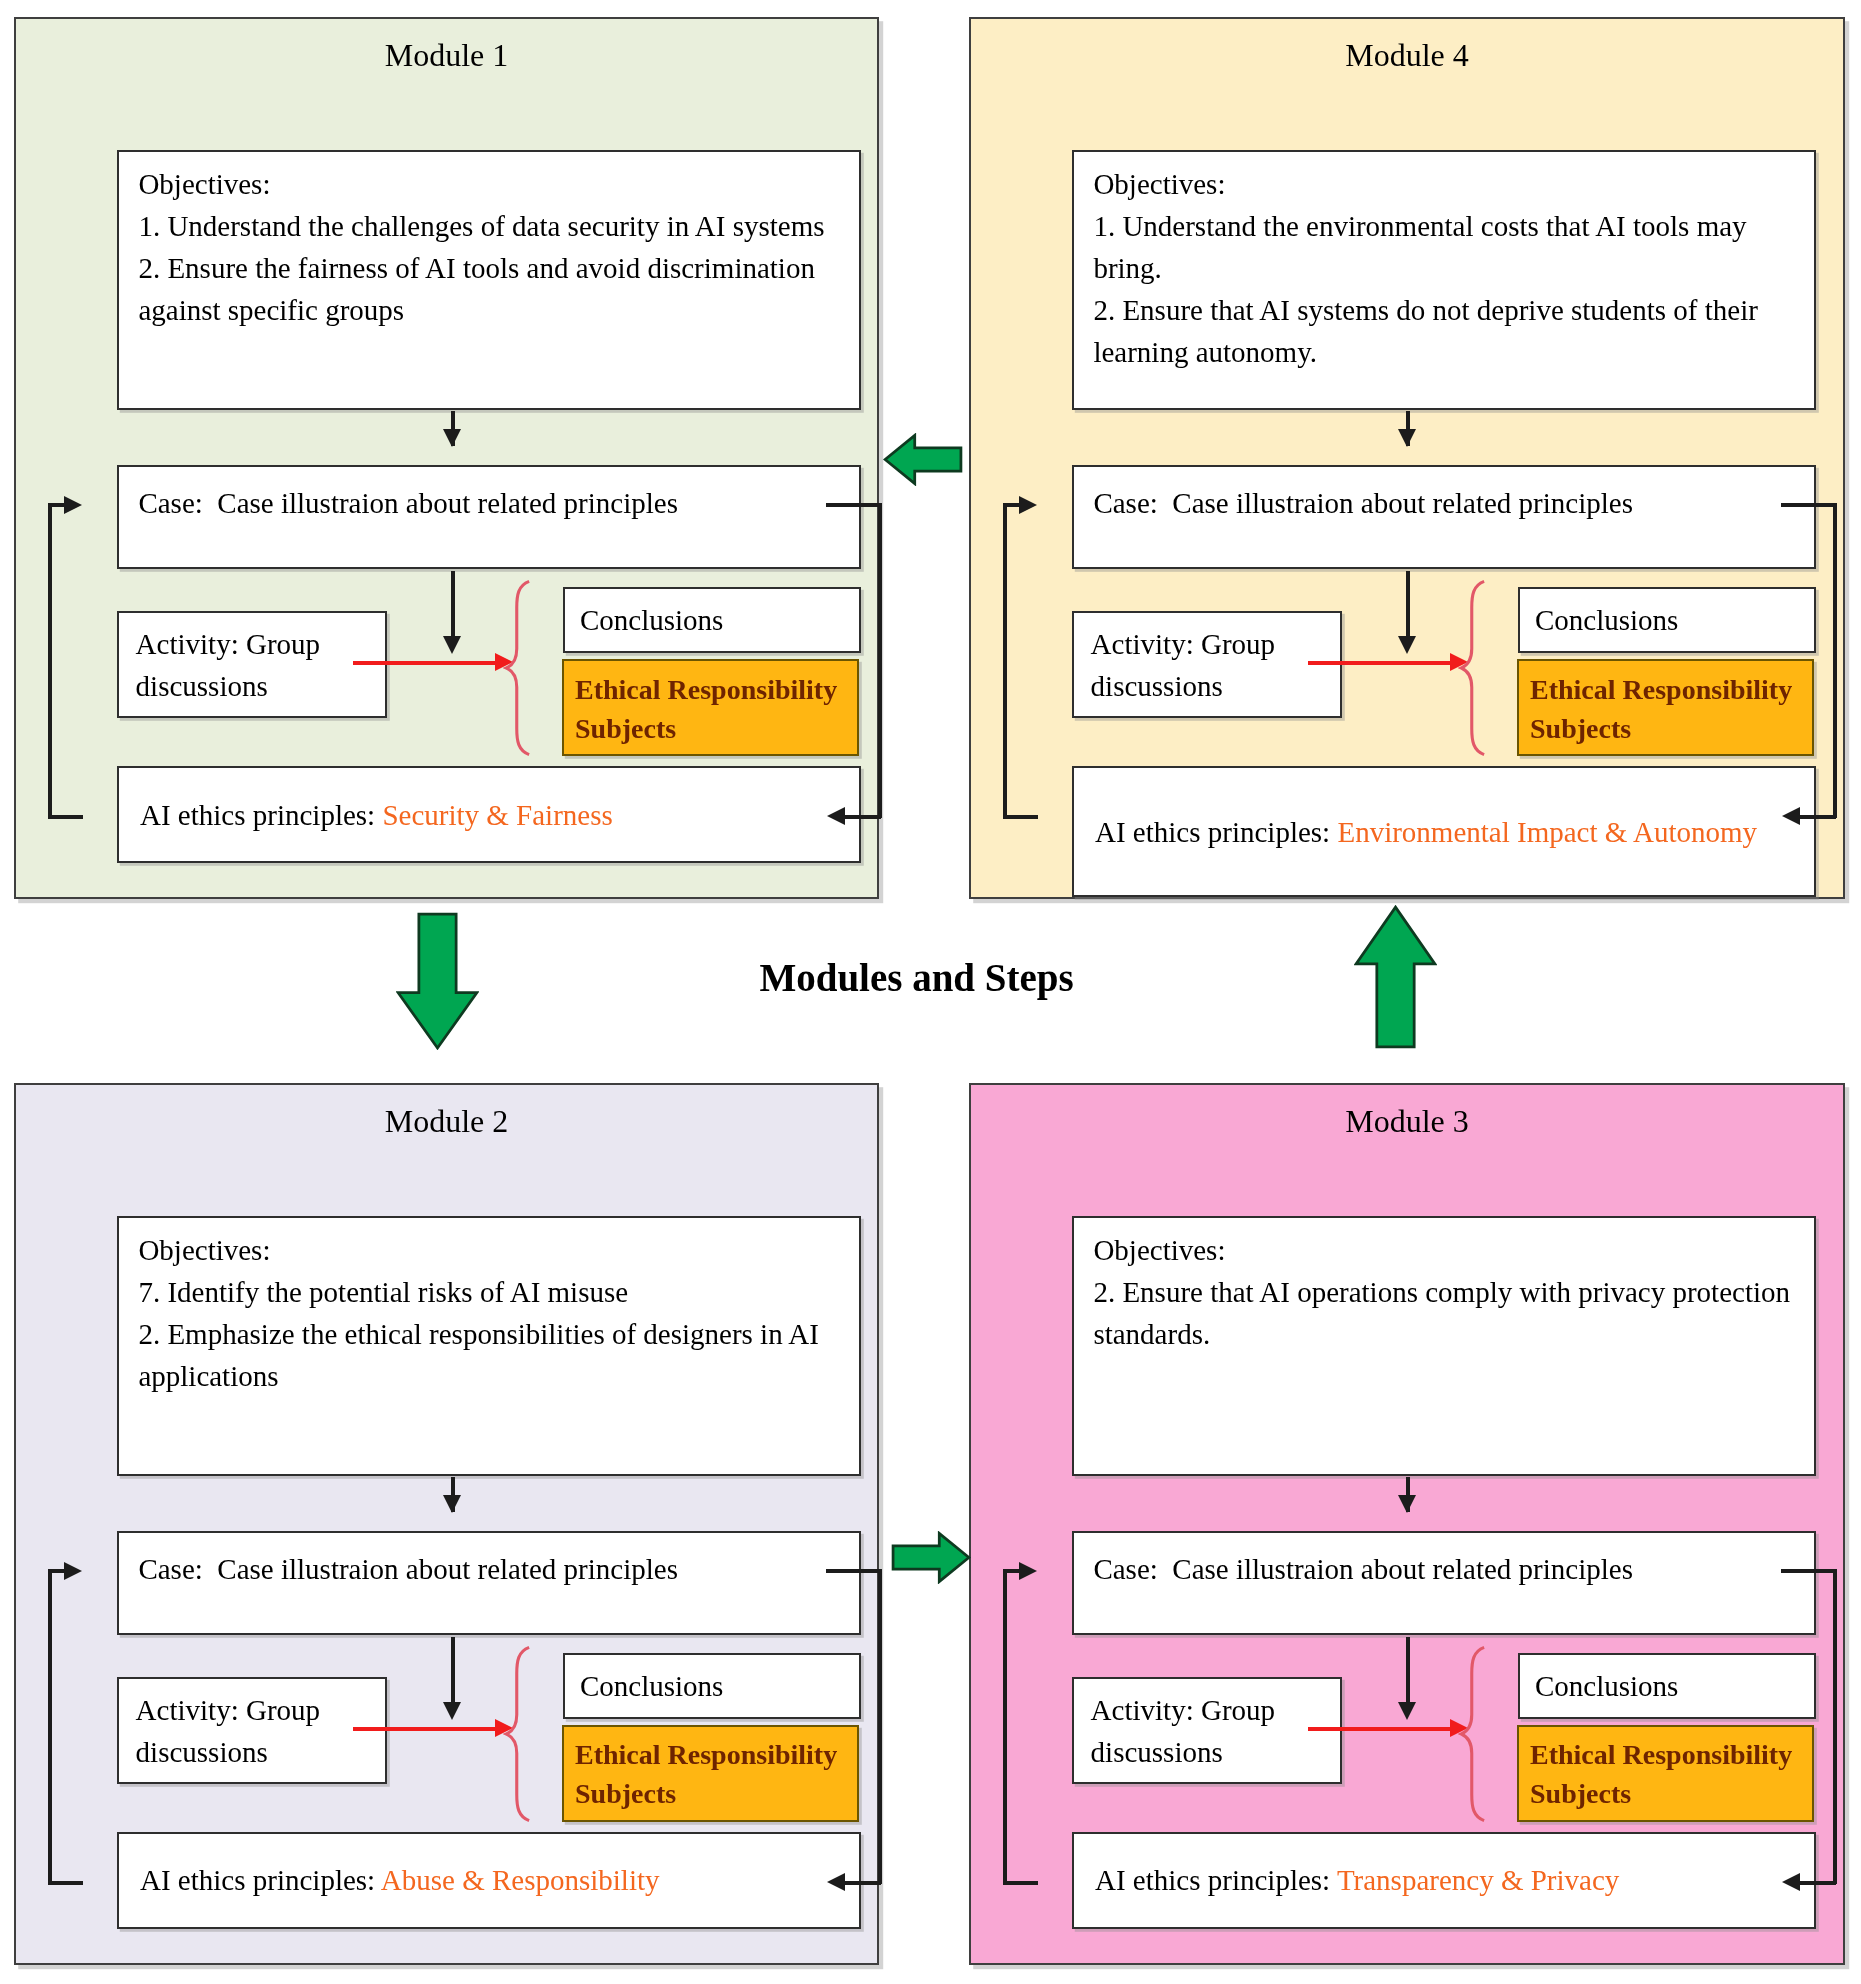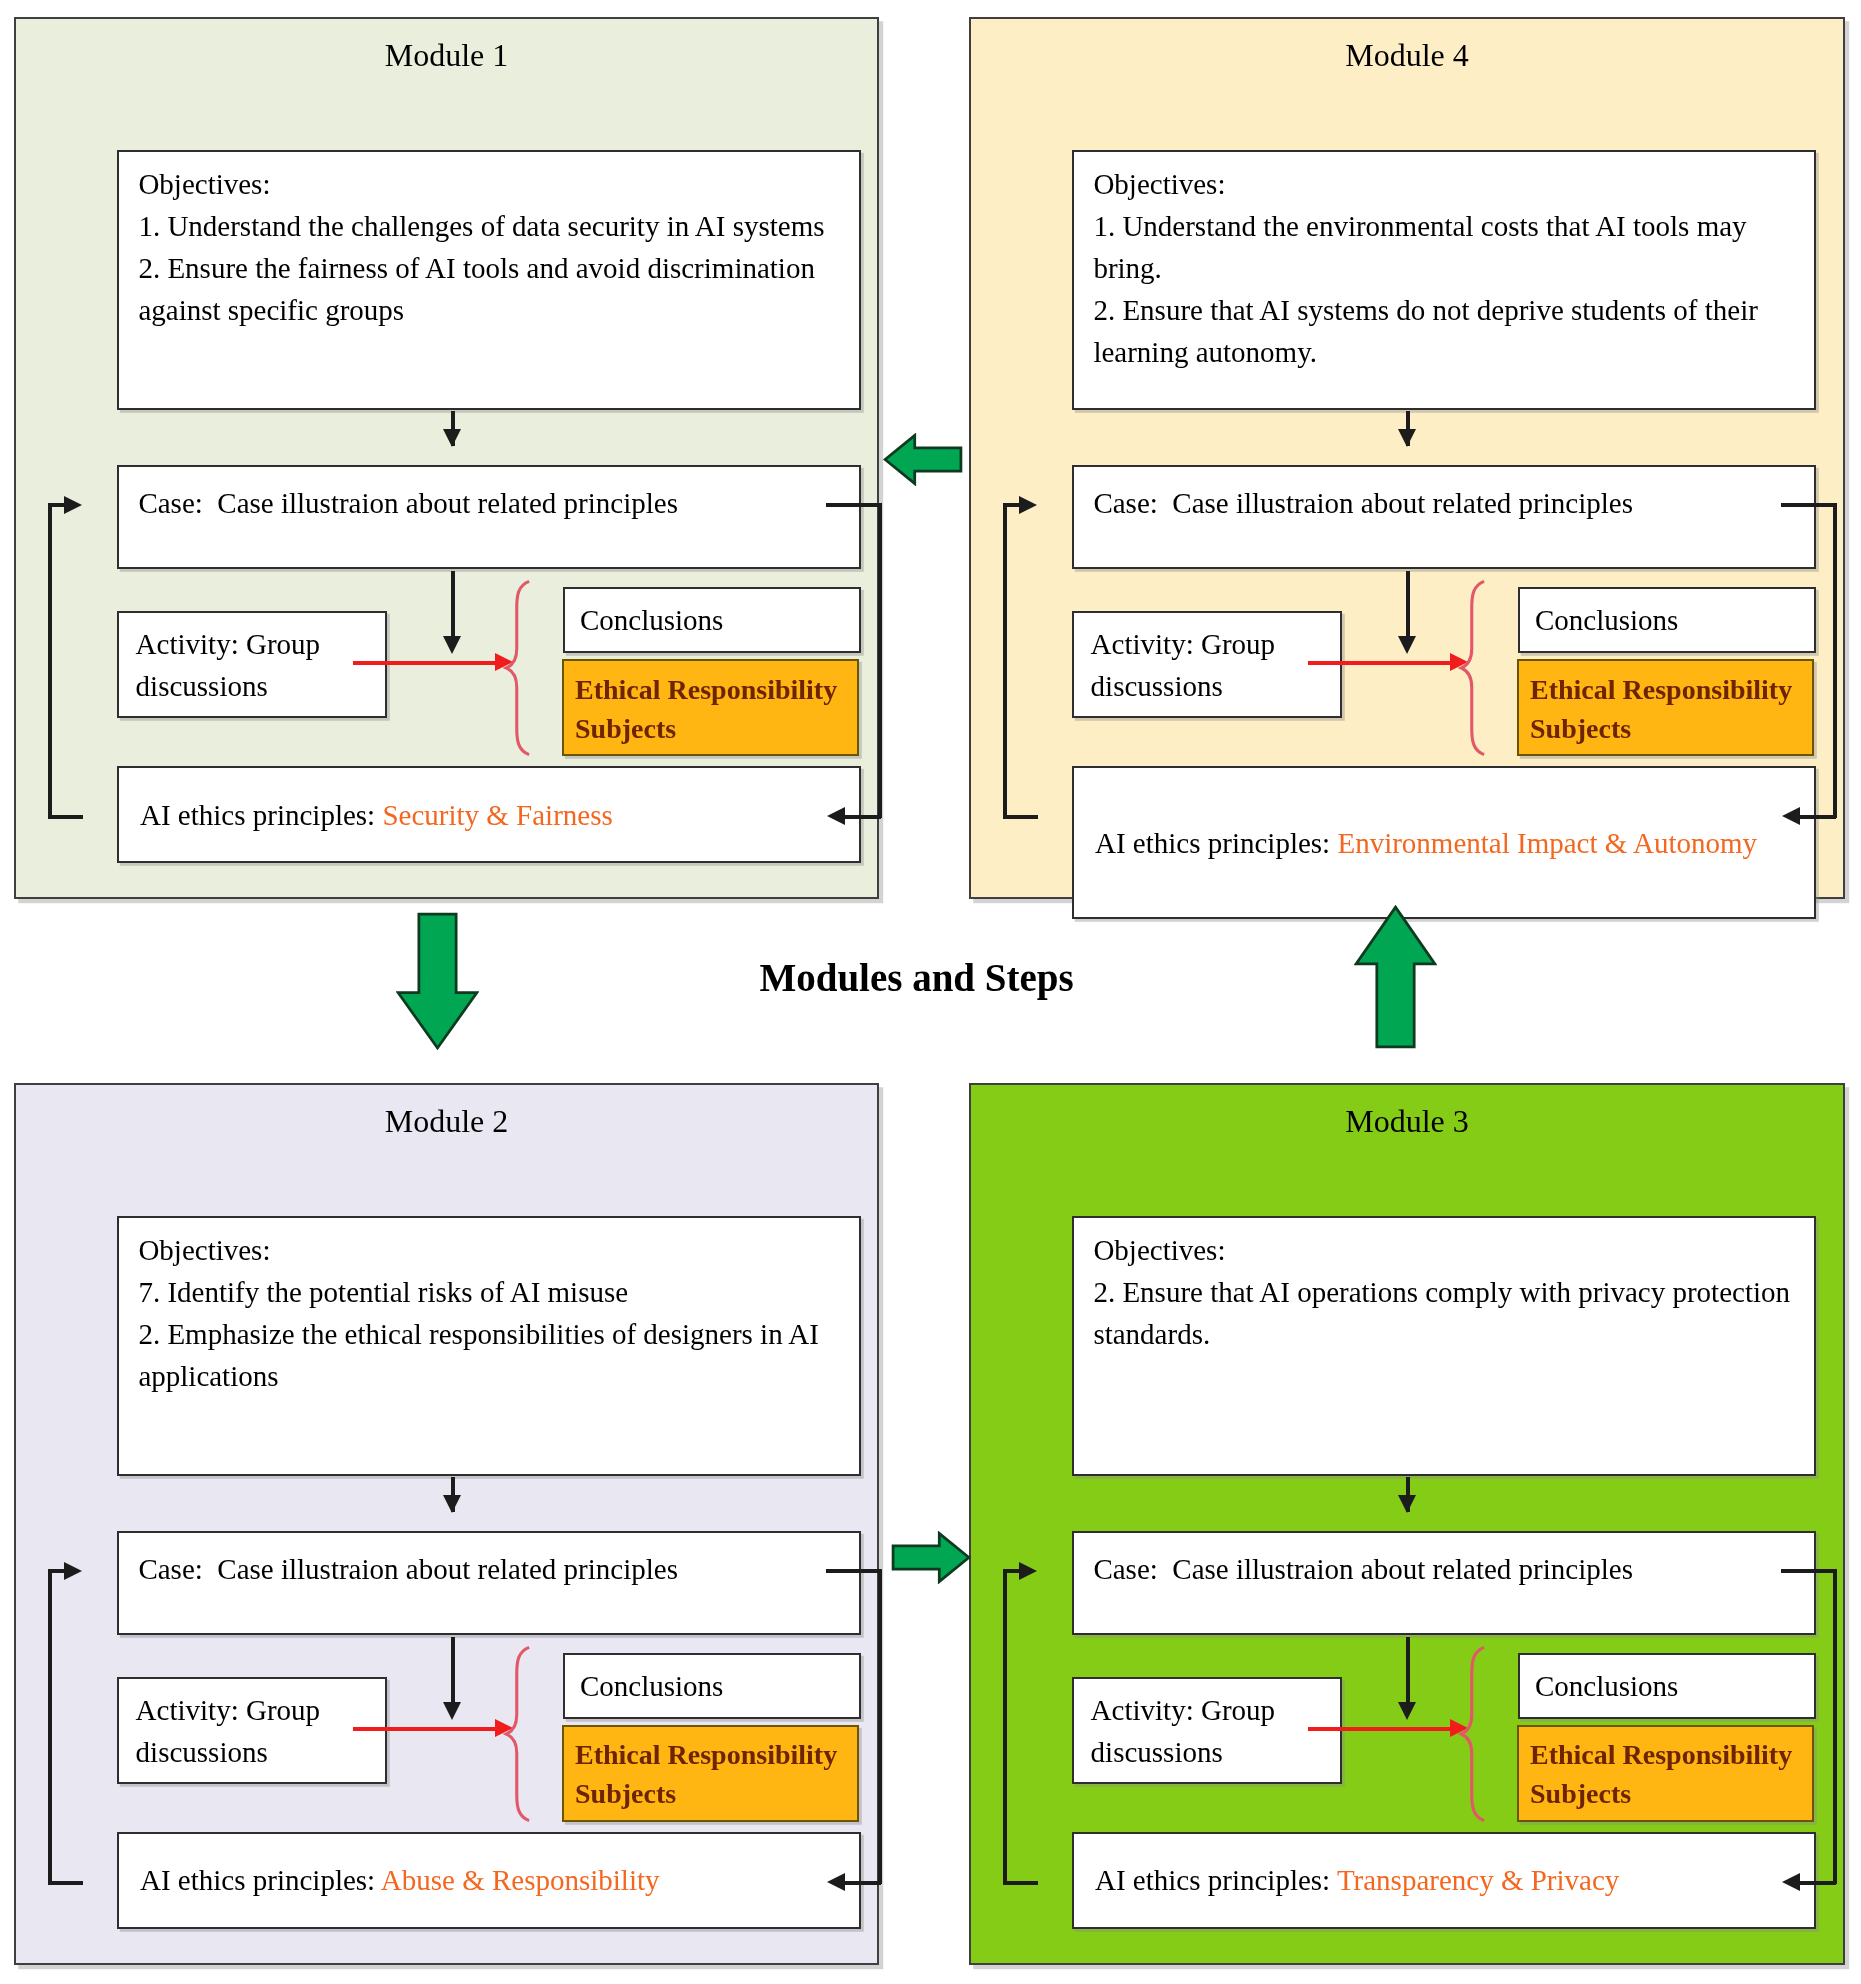--- a/index.html
+++ b/index.html
@@ -14,21 +14,21 @@
   
   .module{
     position:absolute;
     width:865px;height:882px;
     border:2.8px solid #3f3f3f;
     box-shadow:4.2px 4.2px 0 rgba(130,130,130,.35);
     box-sizing:border-box;
   }
   .m1{left:14px;top:17.3px;background:#e9efdc;}
   .m2{left:14px;top:1083px;background:#e9e7f1;}
-  .m3{left:969px;top:1083px;background:#84cc16;width:876px;}
+  .m3{left:969px;top:1083px;background:#f9a8d4;width:876px;}
   .m4{left:969px;top:17.3px;background:#fdeec5;width:876px;}
 
   .module-title{
     position:absolute;top:18px;left:0;right:0;
     margin:0;text-align:center;
     font-size:32px;font-weight:normal;
   }
 
   
   .box{
@@ -49,21 +49,21 @@
     left:511px;top:640px;width:297px;height:97px;
     padding:8.3px 0 0 11px;
     background:#ffb612;border-color:#6b5500;
     color:#6e2400;font-weight:bold;font-size:28px;line-height:1.4;
   }
   .principles{
     left:66px;top:747px;width:744px;height:97px;
     display:flex;align-items:center;
     padding:0 14px 0 21px;
   }
-  .m4 .principles{height:153px;}
+  .m4 .principles{height:131px;}
   .pvalue{color:#f4671f;}
   .m1 .pvalue{font-weight:normal;}
 
   
   .cline{position:absolute;background:#1c1c1c;}
   .v1{left:435px;top:392px;width:3.5px;height:35px;}
   .v2{left:435px;top:552px;width:3.5px;height:68px;}
   .redline{left:337px;top:642px;width:144px;height:3.5px;background:#f11c1c;}
 
   .lt{left:32px;top:484px;width:18px;height:3.5px;}

